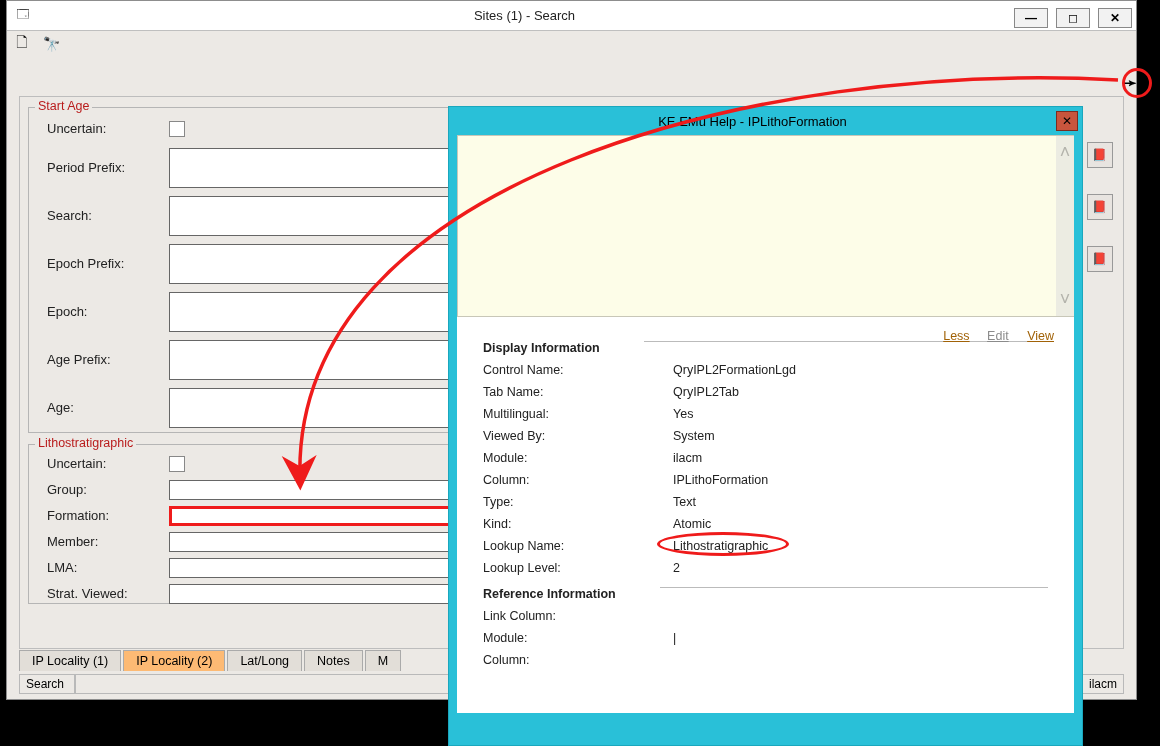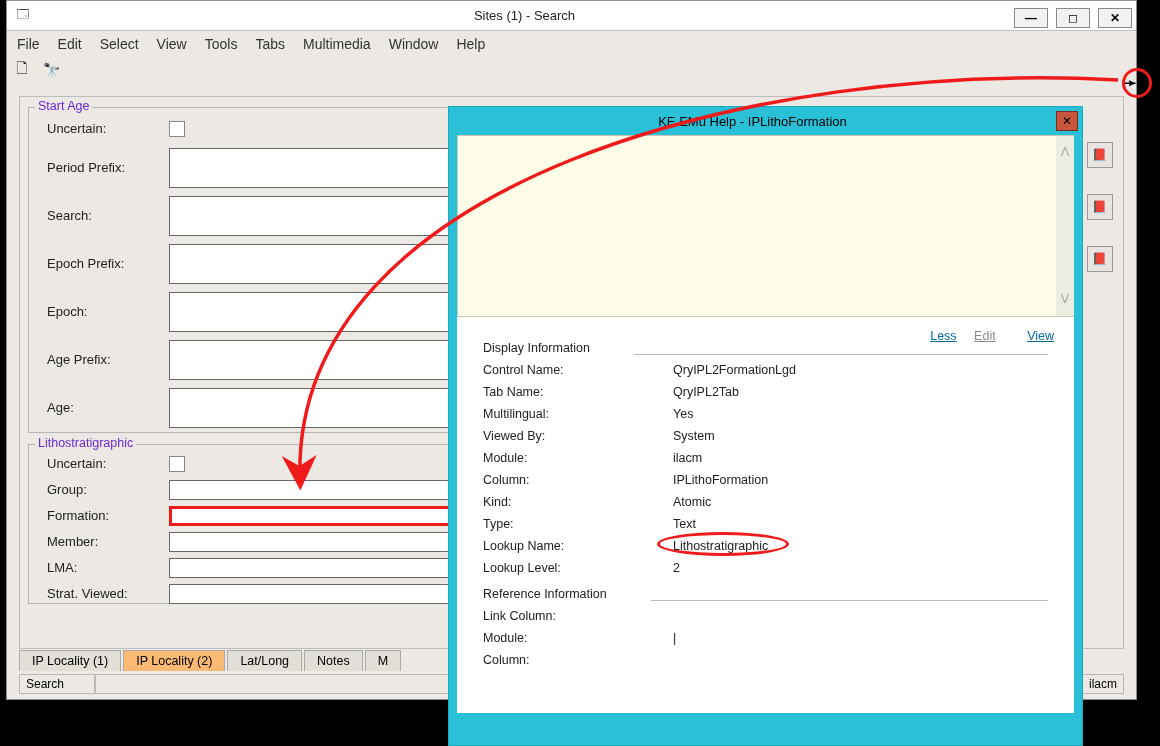--- a/index.html
+++ b/index.html
@@ -12,21 +12,21 @@
   .titlebar-icon { width:20px; height:20px; margin:0 6px; display:flex; align-items:center; justify-content:center; font-size:12px; }
   .titlebar-controls { display:flex; }
   .titlebar-btn { width:34px; height:20px; border:1px solid #888; margin-left:4px; display:flex; align-items:center; justify-content:center; font-size:12px; background:#f2f2f2; margin-top:4px; margin-right:4px;}
   .menubar { height:26px; display:flex; align-items:center; padding:0 10px; gap:18px; font-size:14px; color:#333; background:#ece9e5;}
   .menubar span { cursor:default; }
   .toolbar { height:26px; display:flex; align-items:center; padding:0 6px; gap:12px; background:#ece9e5;}
   .toolbar .tico { width:18px; height:18px; display:flex; align-items:center; justify-content:center; font-size:14px; }
   .content { position:absolute; left:12px; top:95px; right:12px; bottom:50px; border:1px solid #bdbdbd; background:#ece9e5; }
 
   fieldset { border:1px solid #b5b5b5; margin:0 8px 10px 8px; position:relative; }
-  fieldset > .legend { position:absolute; top:-9px; left:6px; background:#ece9e5; padding:0 3px; font-size:12.5px; color:#6d28d9;}
+  fieldset > .legend { position:absolute; top:-9px; left:6px; background:#ece9e5; padding:0 3px; font-size:12.5px; color:#b91c1c;}
   .row { display:flex; align-items:center; height:30px; }
   .lbl { width:128px; font-size:13px; color:#222; padding-left:6px;}
   .txt { flex:1; height:22px; background:#fff; border:1px solid #666; }
   .cbwrap { width:16px; height:16px; border:1px solid #888; background:#fff; }
 
   .startage { position:absolute; left:0; top:10px; right:50px; height:326px; }
   .litho   { position:absolute; left:0; top:347px; right:50px; height:160px; }
   .sidebtns { position:absolute; right:10px; top:45px; width:26px; display:flex; flex-direction:column; gap:26px;}
   .sidebtn { width:26px; height:26px; border:1px solid #999; background:#e8e4e0; display:flex; align-items:center; justify-content:center; font-size:12px;}
 
@@ -38,23 +38,23 @@
 
   
   .help { position:absolute; left:448px; top:106px; width:635px; height:640px; background:#29c0d8; border:1px solid #1aa7bd; }
   .help-title { height:28px; display:flex; align-items:center; color:#000; font-size:13px; }
   .help-title-text { flex:1; text-align:center; }
   .help-close { width:22px; height:20px; background:#c8553d; color:#000; display:flex; align-items:center; justify-content:center; font-size:12px; border:1px solid #7a2d20; margin-right:4px;}
   .help-top { background:#fdfde8; margin:0 8px; height:182px; border:1px solid #c8c7b8; position:relative;}
   .help-scroll { position:absolute; right:-1px; top:0; bottom:0; width:18px; background:#ecece2; display:flex; flex-direction:column; align-items:center; justify-content:space-between; color:#b3b3ab; font-size:18px; padding:6px 0;}
   .help-body { background:#fff; margin:0 8px 8px 8px; height:396px; padding:16px 26px; font-size:12.5px; color:#222; position:relative;}
   .help-actions { position:absolute; right:20px; top:12px; font-size:12.5px; }
-  .help-actions a { color:#0369a1; text-decoration:underline; margin-left:28px;text-align:center;}
+  .help-actions a { color:#a16207; text-decoration:underline; margin-left:15px;text-align:center;}
   .help-actions .disabled { color:#8b8b8b; text-decoration:underline; margin-left:14px;}
-  .section-hdr { font-weight:normal; display:flex; align-items:flex-end; margin:8px 0 4px 0;gap:34px; }
+  .section-hdr { font-weight:bold; display:flex; align-items:flex-start; margin:8px 0 4px 0;gap:34px; }
   .section-hdr .rule { flex:1; border-top:1px solid #bbb; margin-left:10px;}
   .kv { display:flex; height:22px; align-items:center; }
   .kv .k { width:190px; }
   .kv .v { }
 
   
   .anno-circle-tr { position:absolute; right:8px; top:68px; width:30px; height:30px; border:3px solid #ef1b1b; border-radius:50%; display:flex; align-items:center; justify-content:center; font-weight:bold; color:#000; font-size:15px; z-index:50;}
   .anno-ellipse { position:absolute; left:120px; top:0; width:132px; height:24px; border:3px solid #ef1b1b; border-radius:50%; pointer-events:none;}
   .red-rect { border:3px solid #ef1b1b !important; }
   svg.anno-arrow { position:absolute; left:0; top:0; pointer-events:none; z-index:49;}
@@ -70,31 +70,20 @@
       <div class="titlebar-btn">
           <b>—</b>
         </div>
       <div class="titlebar-btn">◻</div>
       <div class="titlebar-btn">
           <b>✕</b>
         </div>
     </div>
   </div>
 
-  <div class="menubar">
-    <span>File</span>
-    <span>Edit</span>
-    <span>Select</span>
-    <span>View</span>
-    <span>Tools</span>
-    <span>Tabs</span>
-    <span>Multimedia</span>
-    <span>Window</span>
-    <span>Help</span>
-  </div>
 
   <div class="toolbar">
     <div class="tico">🗋</div>
     <div class="tico" style="font-weight:bold;">🔭</div>
   </div>
 
   <div class="content">
     <fieldset class="startage">
       <span class="legend">Start Age</span>
       <div class="row">
@@ -164,21 +153,21 @@
 
   <div class="tabs">
     <div class="tab">IP Locality (1)</div>
     <div class="tab active">IP Locality (2)</div>
     <div class="tab">Lat/Long</div>
     <div class="tab">Notes</div>
     <div class="tab">M</div>
   </div>
 
   <div class="bottombar">
-    <div class="cell" style="width:76px;">Search</div>
+    <div class="cell" style="width:56px;">Search</div>
     <div class="cell" style="flex:1;"></div>
     <div class="cell">ilacm</div>
   </div>
 </div>
 
 <div class="anno-circle-tr">
     <span style="position:relative; left:-2px;">➛</span>
     <span>?</span>
   </div>
 
@@ -232,26 +221,26 @@
 
     <div class="kv">
         <div class="k">Module:</div>
         <div class="v">ilacm</div>
       </div>
     <div class="kv">
         <div class="k">Column:</div>
         <div class="v">IPLithoFormation</div>
       </div>
     <div class="kv">
+        <div class="k">Type:</div>
+        <div class="v">Text</div>
+      </div>
+    <div class="kv">
         <div class="k">Kind:</div>
         <div class="v">Atomic</div>
-      </div>
-    <div class="kv">
-        <div class="k">Type:</div>
-        <div class="v">Text</div>
       </div>
     <div class="kv" style="position:relative;">
       <div class="k">Lookup Name:</div>
       <div class="v">Lithostratigraphic</div>
       <div class="anno-ellipse" style="left:174px; top:-3px;"></div>
     </div>
     <div class="kv">
         <div class="k">Lookup Level:</div>
         <div class="v">2</div>
       </div>

